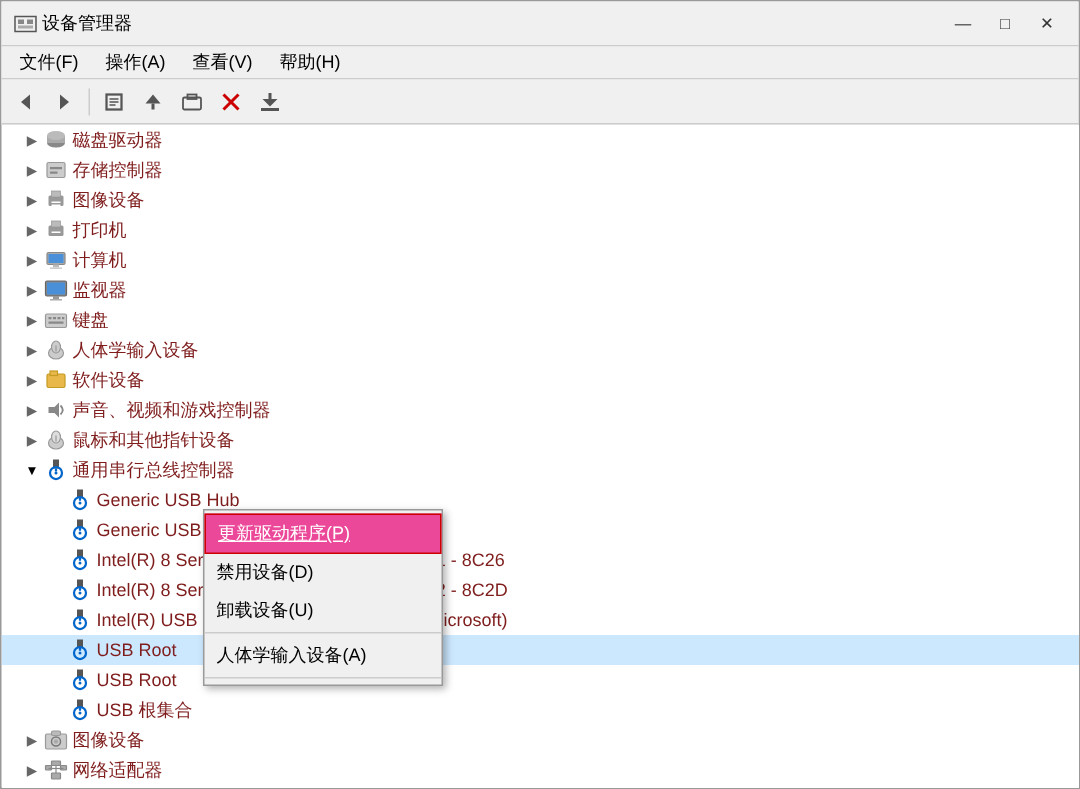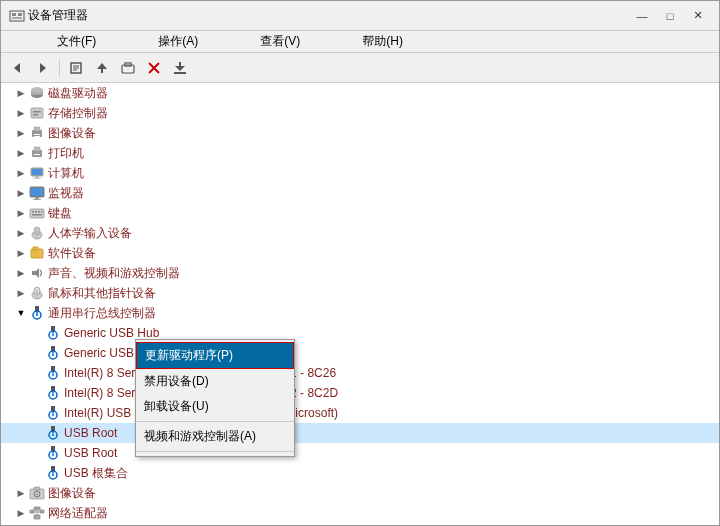--- a/index.html
+++ b/index.html
@@ -75,21 +75,20 @@
       padding: 0 4px;
       border-bottom: 1px solid #ccc;
       gap: 2px;
     }
 
     .menu-item {
       padding: 2px 8px;
       font-size: 12px;
       cursor: pointer;
       color: #000;
-      margin-left: 44px;
     }
 
     
     .toolbar {
       height: 30px;
       background: #f0f0f0;
       display: flex;
       align-items: center;
       padding: 0 4px;
       border-bottom: 1px solid #ccc;
@@ -196,23 +195,24 @@
       padding: 4px 20px 4px 8px;
       font-size: 12px;
       cursor: pointer;
       color: #000;
       display: flex;
       align-items: center;
       gap: 6px;
     }
 
     .ctx-item.highlighted {
-      background: #0369a1;
+      background: #ec4899;
       color: white;
       border: 1px solid #cc0000;
+      text-decoration: underline;
     }
 
     .ctx-sep {
       height: 1px;
       background: #ccc;
       margin: 2px 0;
     }
   </style>
 </head>
 <body>
@@ -608,21 +608,21 @@
           <span>更新驱动程序(P)</span>
         </div>
         <div class="ctx-item">
           <span>禁用设备(D)</span>
         </div>
         <div class="ctx-item">
           <span>卸载设备(U)</span>
         </div>
         <div class="ctx-sep"></div>
         <div class="ctx-item">
-          <span>视频和游戏控制器(A)</span>
+          <span>人体学输入设备(A)</span>
         </div>
         <div class="ctx-sep"></div>
       </div>
 
     </div>
   </div>
 
 </div>
 
 </body></html>

